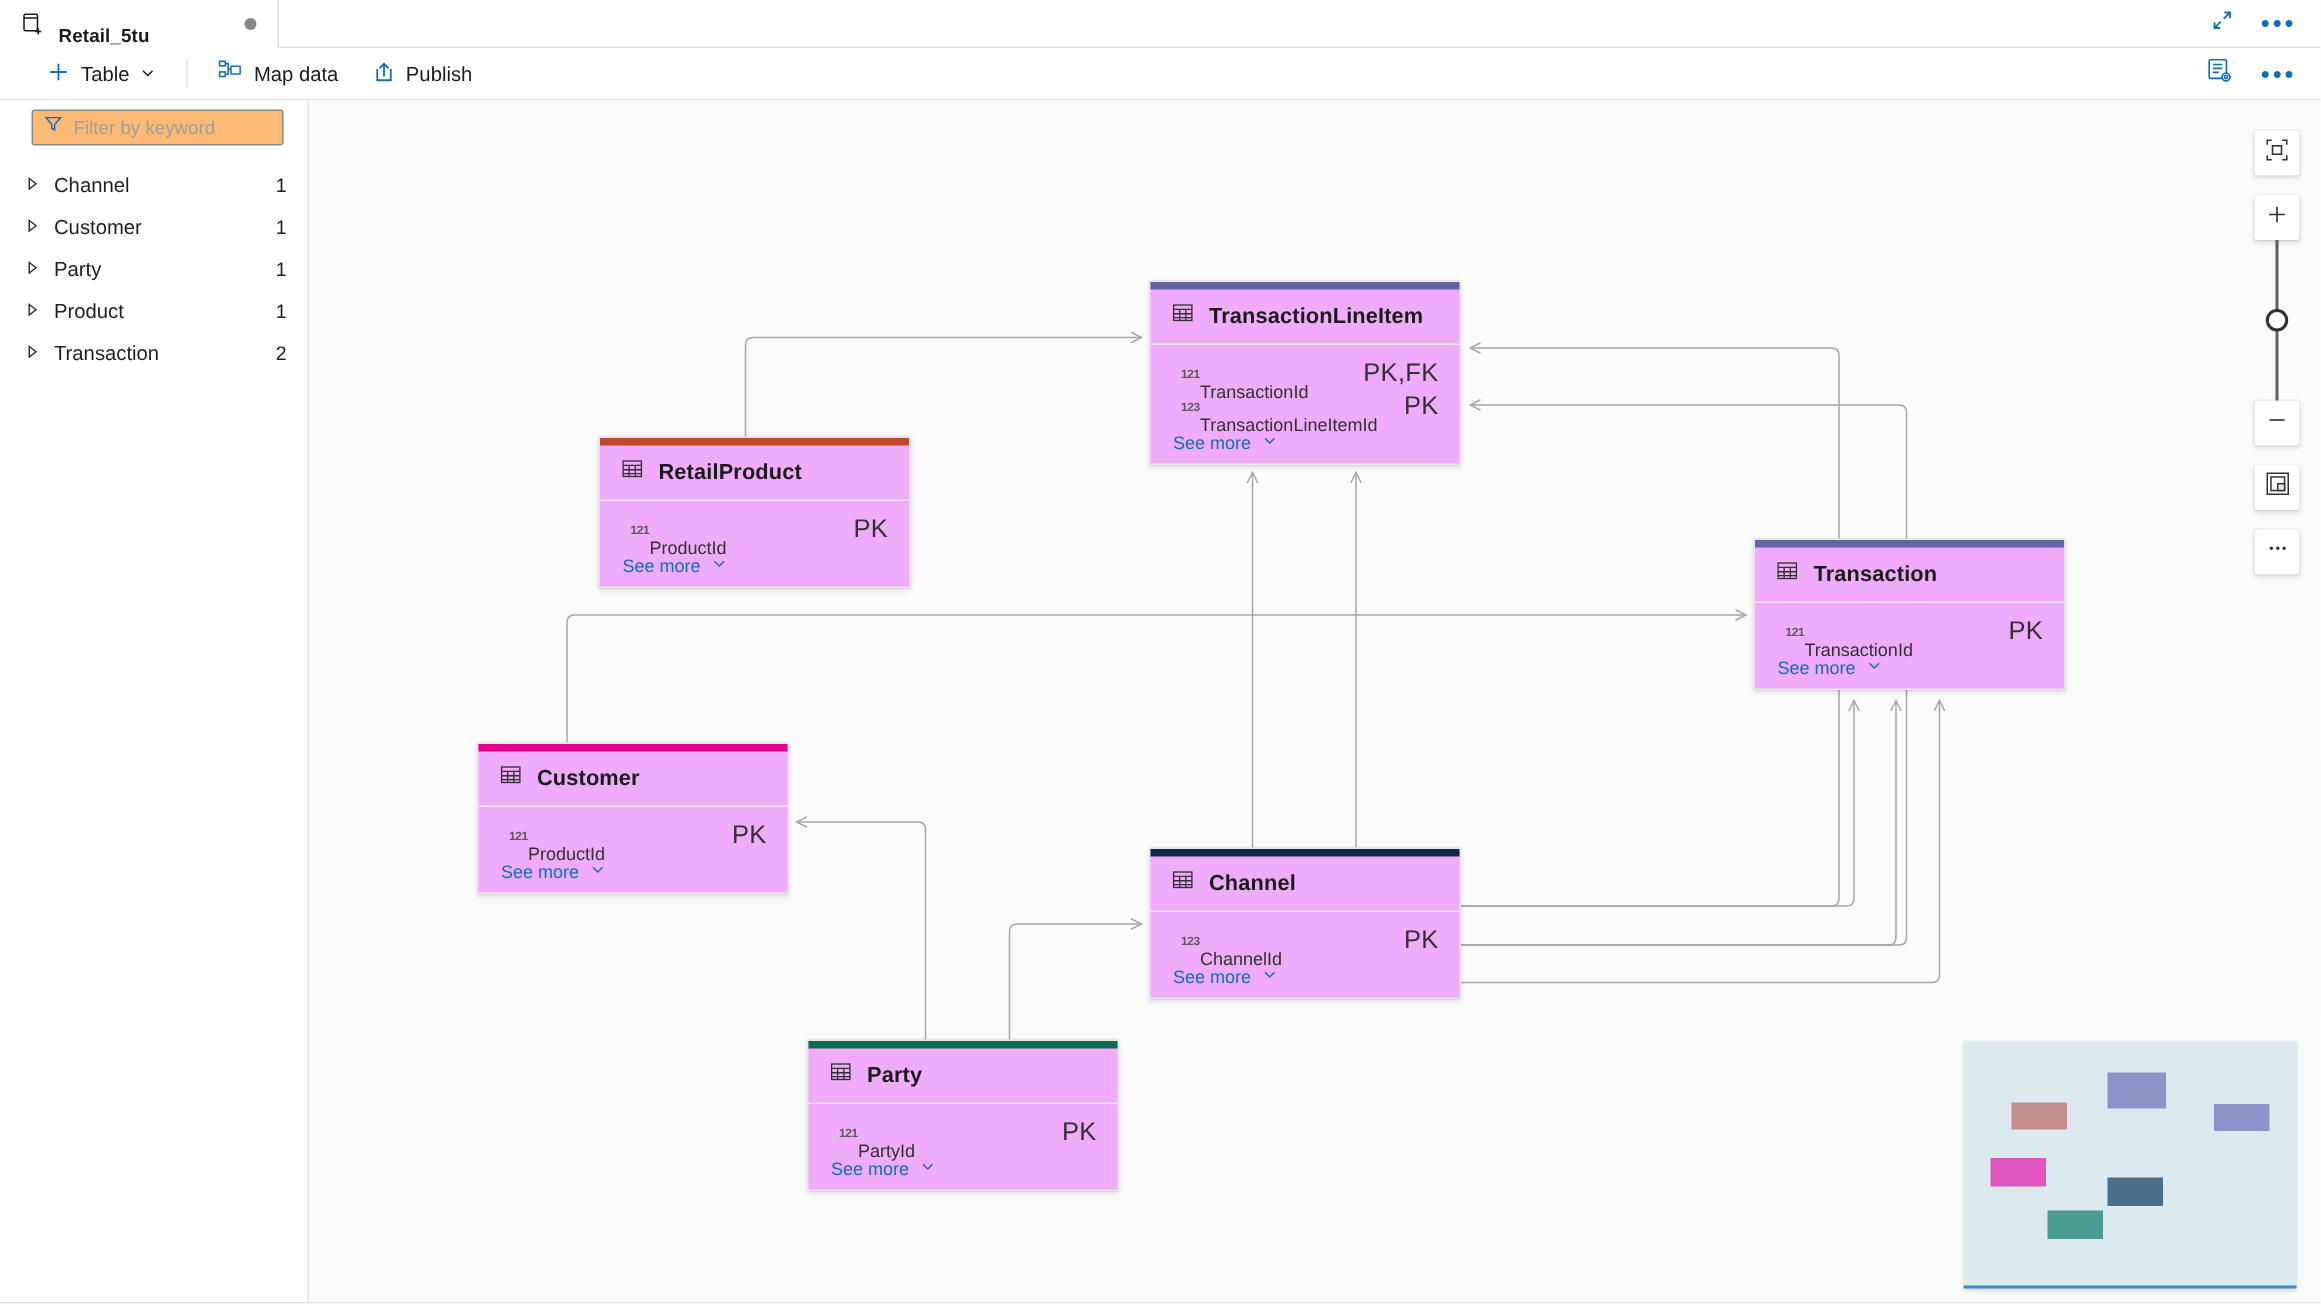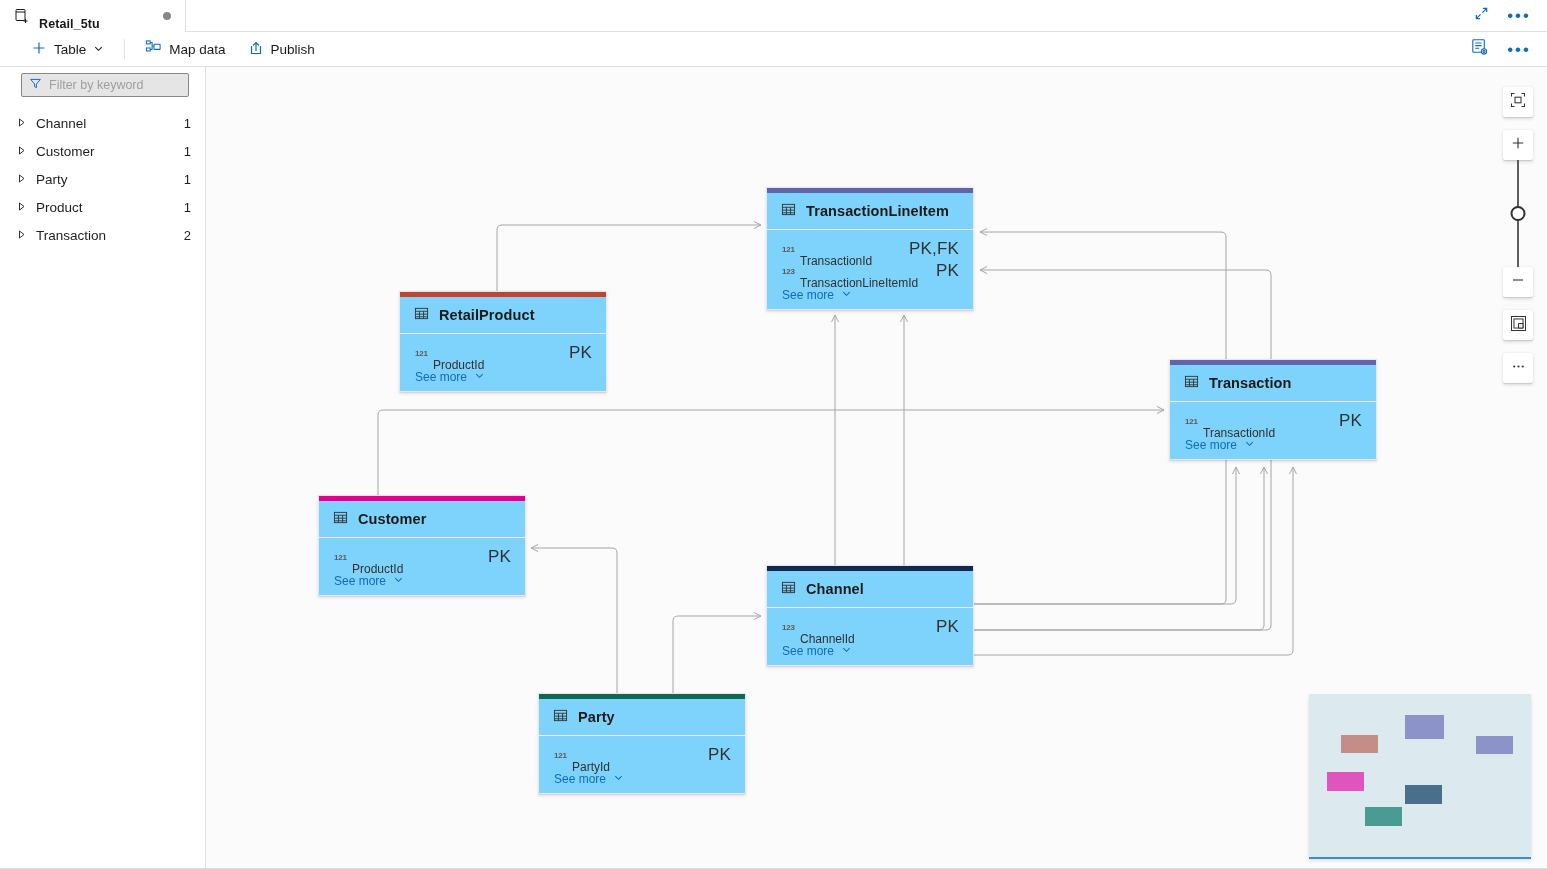--- a/index.html
+++ b/index.html
@@ -56,21 +56,21 @@
   }
   .sidebar-head {
     display: flex; align-items: center; height: 38px; padding: 0 13px 0 22px;
   }
   .sidebar-title { font-size: 15.5px; font-weight: 600; color: #201f1e; }
   .collapse-btn { margin-left: auto; font-size: 14px; color: #323130; cursor: pointer; line-height: 1; }
   .filter-wrap { padding: 6px 16px 0 21px; }
   .filter-box {
     display: flex; align-items: center; gap: 7px;
     height: 24px; border: 1px solid #8a8886; border-radius: 2px;
-    padding: 0 7px; background: #e5e5e5;
+    padding: 0 7px; background: #fdba74;
   }
   .filter-input {
     border: none; outline: none; font-size: 12.5px; color: #605e5c;
     font-family: inherit; width: 100%; background: transparent;
   }
   .filter-input::placeholder { color: #a19f9d; }
   .tbl-list { margin-top: 12px; }
   .tbl-row {
     display: flex; align-items: center; height: 28px;
     padding: 0 14px 0 18px; font-size: 13.5px; color: #201f1e; cursor: default;
@@ -82,24 +82,25 @@
   
   .canvas {
     position: absolute; top: 67px; left: 206px;
     width: 1341px; height: 802px;
     background: #fbfbfb; overflow: hidden;
   }
   .svg-links { position: absolute; inset: 0; width: 1341px; height: 802px; pointer-events: none; }
 
   
   .entity {
-    position: absolute; background: #7dd3fc;
+    position: absolute; background: #f0abfc;
     border: 1px solid #e8e8e8;
     box-shadow: 0 1.6px 3.6px rgba(0,0,0,.10), 0 0.3px 0.9px rgba(0,0,0,.08);
     border-radius: 1px;
+    text-align: right;
   }
   .entity-accent { height: 5px; width: 100%; }
   .entity-head {
     display: flex; align-items: center; gap: 10px;
     height: 37px; padding: 0 14px; border-bottom: 1px solid #edebe9;
   }
   .entity-name { font-size: 14.5px; font-weight: 600; color: #1b1a19; letter-spacing: .1px; }
   .entity-body { padding: 8px 0 7px 0; }
   .field-row {
     display: flex; align-items: center; height: 22px;

